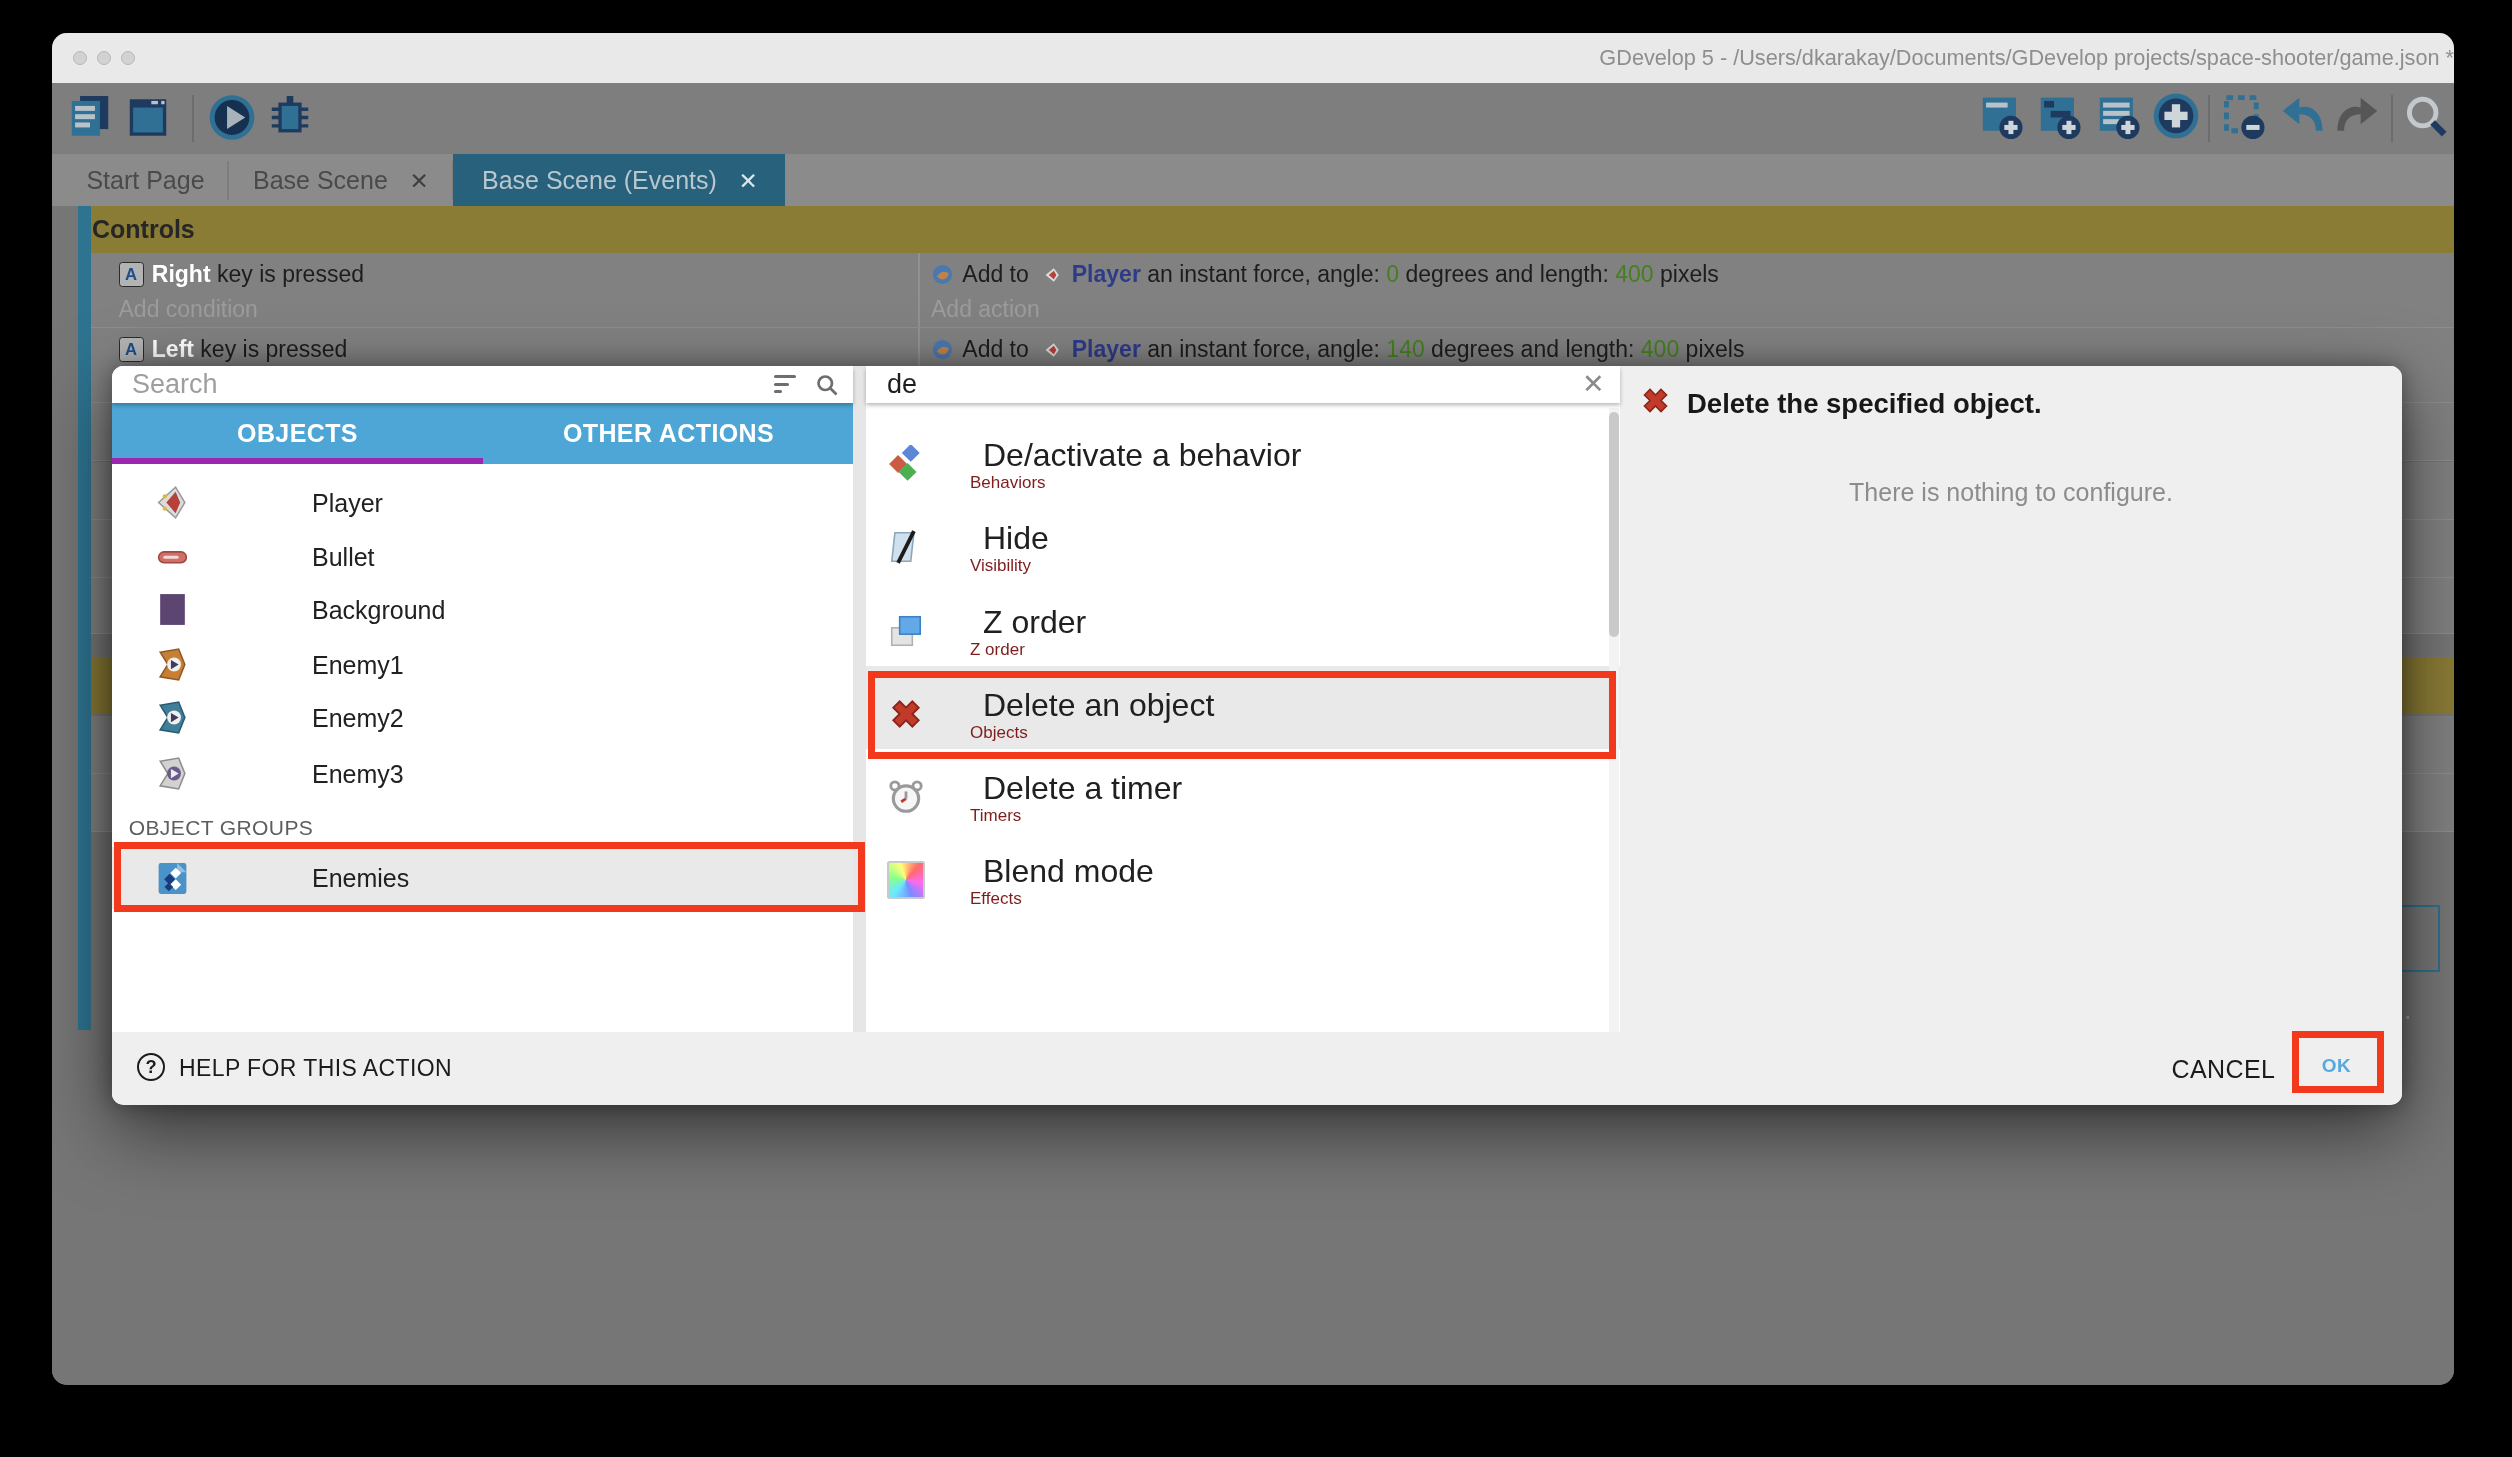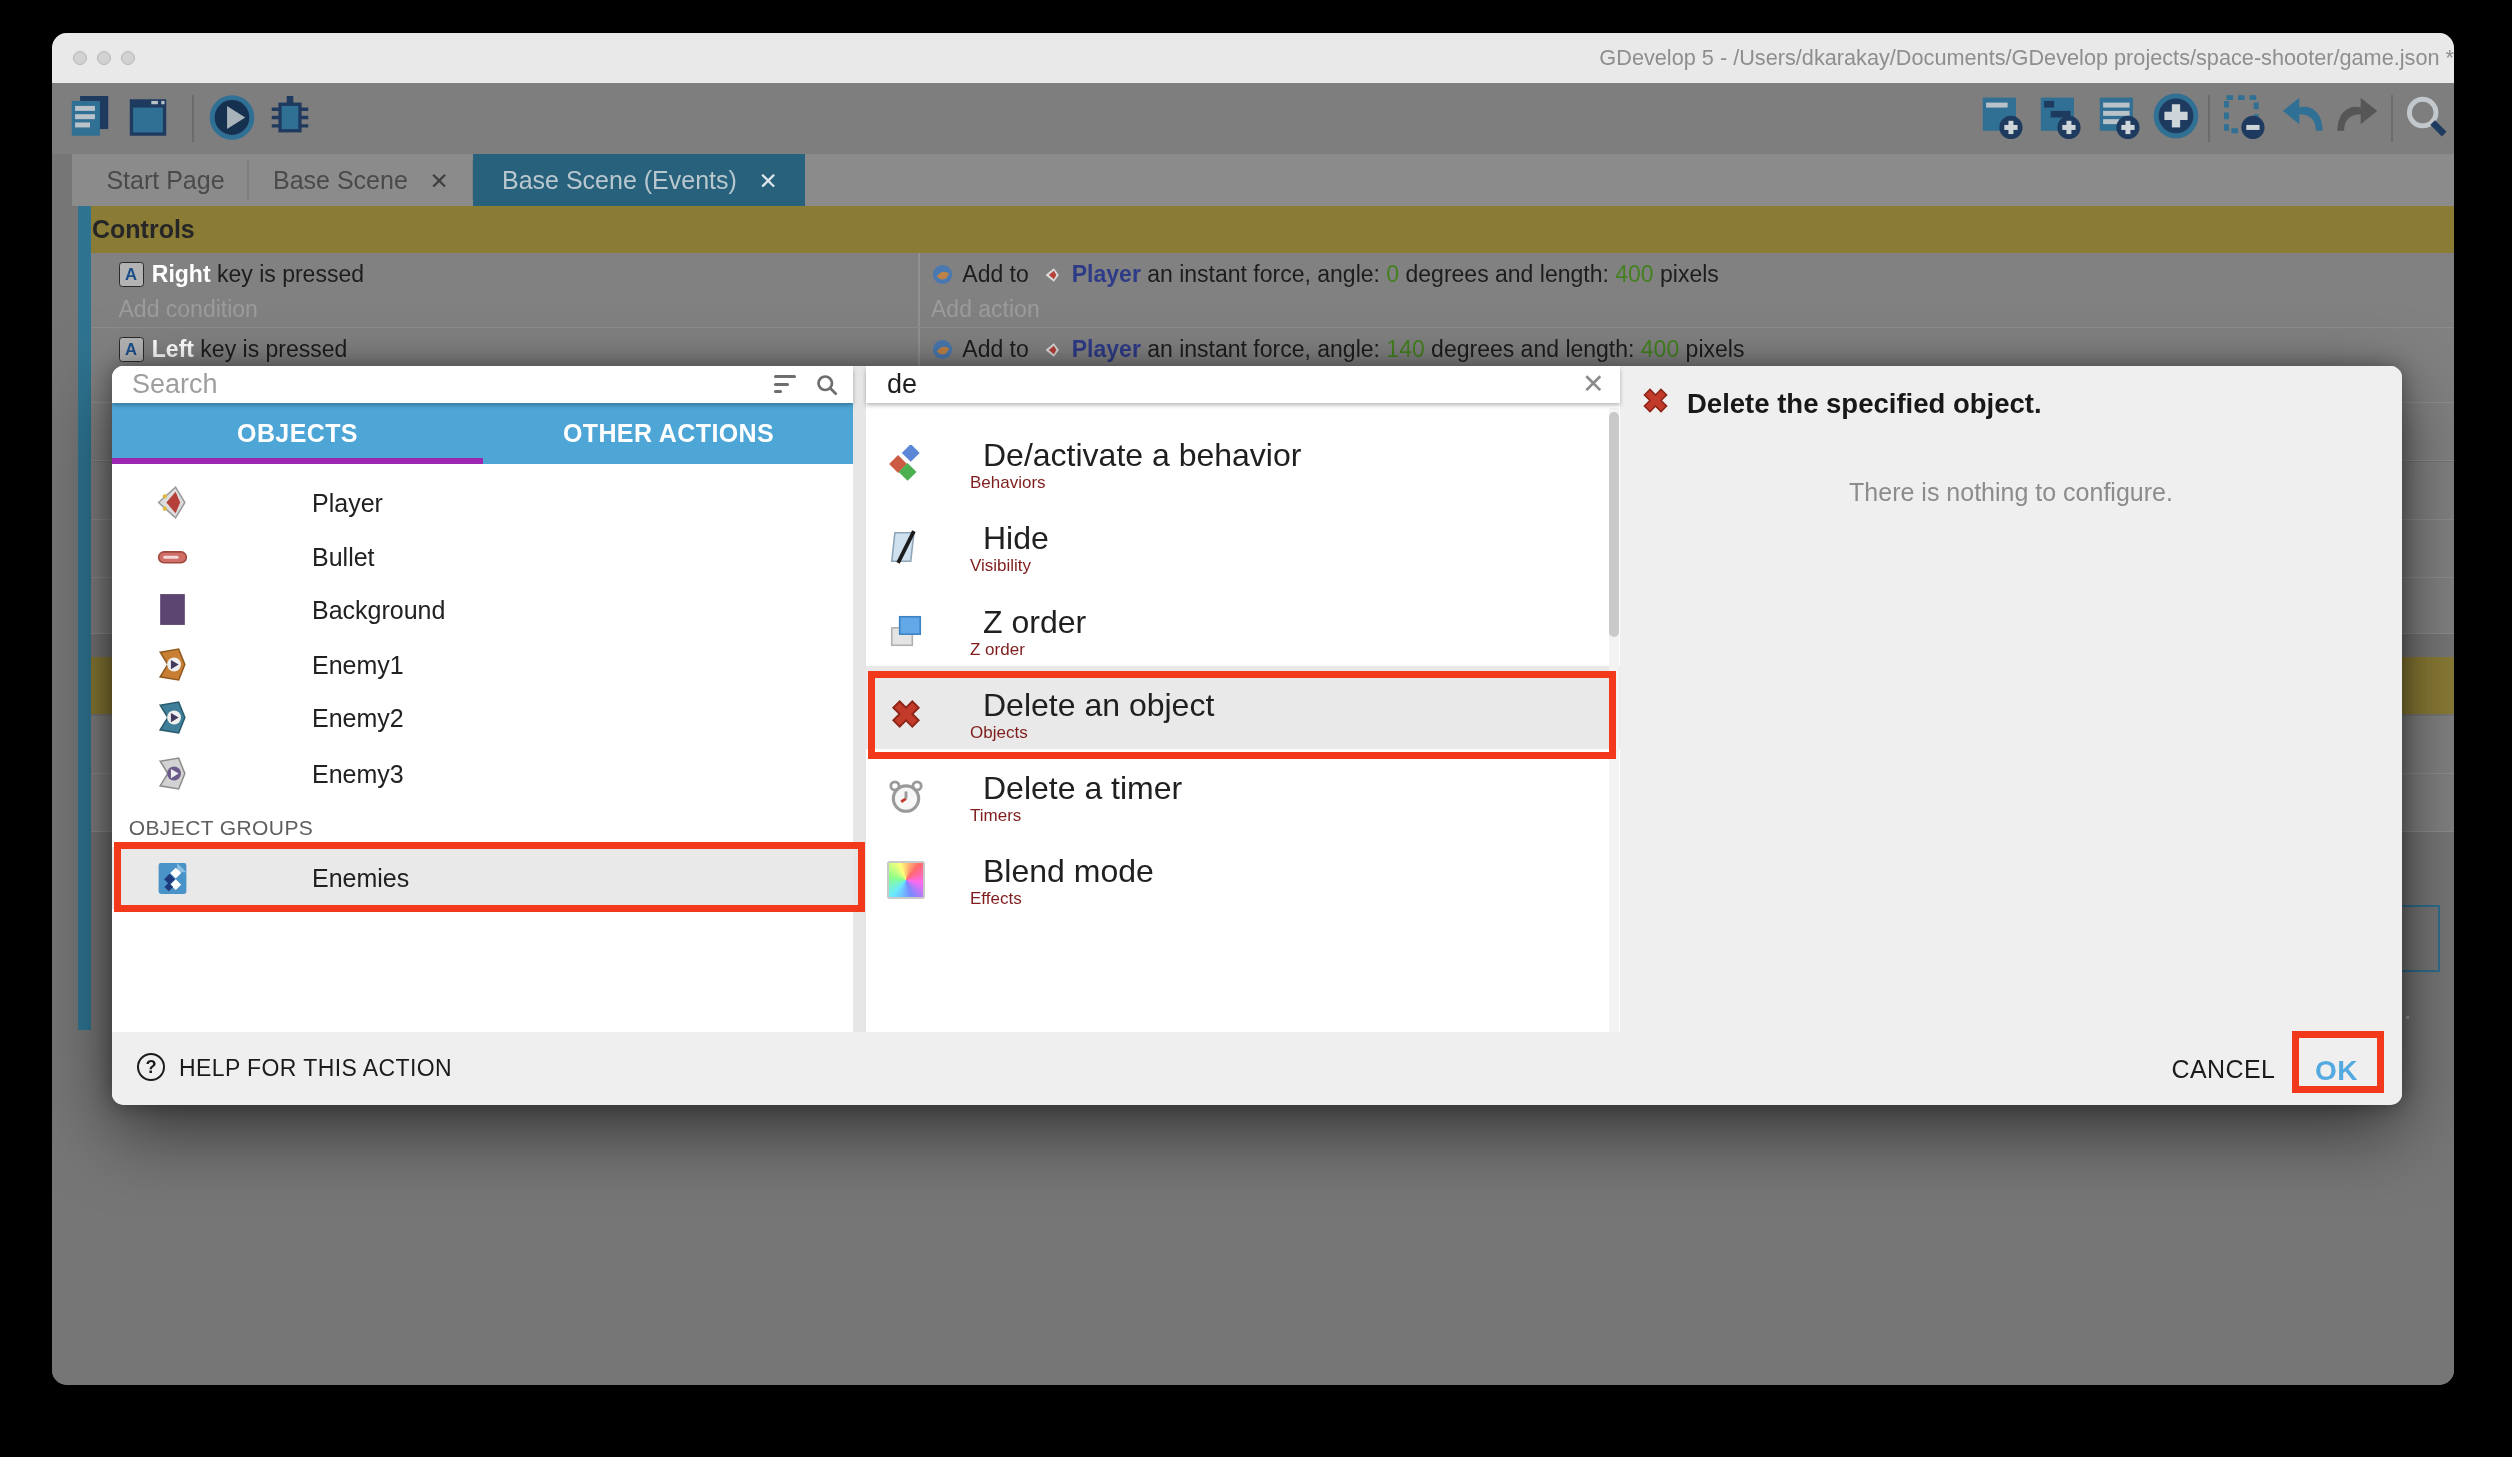--- a/index.html
+++ b/index.html
@@ -9,21 +9,21 @@
   
   .window{position:absolute;left:52px;top:33px;width:2402px;height:1352px;border-radius:15px;
           overflow:hidden;background:#767676;}
   .titlebar{position:absolute;left:0;top:0;width:100%;height:50px;background:#e9e9e9;border-bottom:0.8px solid #cfcfcf;}
   .traffic{position:absolute;top:18.3px;width:14px;height:14px;border-radius:50%;background:#d2d2d2;border:0.8px solid #b7b7b7;box-sizing:border-box;}
   .wtitle{position:absolute;left:0;top:0;width:100%;height:50px;line-height:50px;text-align:right;
           color:#8e8e8e;font-size:21.7px;white-space:nowrap;}
   .toolbar{position:absolute;left:0;top:50px;width:100%;height:71px;background:#7e7e7e;}
   .tbtn{position:absolute;top:8.3px;width:50px;height:53px;}
   .tsep{position:absolute;top:11.7px;width:1.7px;height:47px;background:#6c6c6c;}
-  .tabbar{position:absolute;left:0;top:121px;width:100%;height:52px;background:#8b8b8b;margin-left:20px;}
+  .tabbar{position:absolute;left:0;top:121px;width:100%;height:52px;background:#8b8b8b;}
   .tab{position:absolute;top:0;height:52px;line-height:52px;font-size:25px;color:#4a4a4a;}
   .tab .x{color:#3f3f3f;font-size:23px;margin-left:21.7px;}
   .tab.active{background:#27617c;color:#b9c7cf;}
   .tab.active .x{color:#dfe6ea;}
   .tabdiv{position:absolute;top:6.7px;width:1.7px;height:39px;background:#7d7d7d;}
   
   .events{position:absolute;left:0;top:173px;right:0;bottom:0;background:#767676;}
   .estrip{position:absolute;left:26px;top:0;width:13.3px;height:824px;background:#2e7390;}
   .eband{position:absolute;left:39px;right:0;height:47px;background:#8a7b35;color:#262626;
          font-size:25px;font-weight:600;line-height:47px;padding-left:1px;box-sizing:border-box;}
@@ -407,21 +407,21 @@
             <path d="M4 8 L8 4 L12 8 L16 4 L20 8 L16 12 L20 16 L16 20 L12 16 L8 20 L4 16 L8 12 Z" fill="#c23b2a" stroke="#8e2418" stroke-width="1.2"></path>
           </svg>
         <div class="abs" style="left:67px;top:21.7px;font-size:27.5px;font-weight:bold;color:#181818">Delete the specified object.</div>
         <div class="abs" style="left:0;top:112px;width:100%;text-align:center;font-size:25px;color:#8c8c8c">There is nothing to configure.</div>
       </div>
 
       <div class="footer">
         <div class="helpicn">?</div>
         <div class="flabel" style="left:67px;top:23px">HELP FOR THIS ACTION</div>
         <div class="flabel" style="left:2049px;top:22.5px;width:125px;text-align:center;font-size:25px">CANCEL</div>
-        <div class="flabel" style="left:2187px;top:22.5px;width:75px;text-align:center;font-size:28px;color:#54a9e0;font-weight:600">OK</div>
+        <div class="flabel" style="left:2187px;top:22.5px;width:75px;text-align:center;font-size:19px;color:#54a9e0;font-weight:600">OK</div>
       </div>
 
       <div class="annot" style="left:1.7px;top:476px;width:751px;height:70px"></div>
       <div class="annot" style="left:756px;top:305px;width:748px;height:88px"></div>
       <div class="annot" style="left:2180px;top:665px;width:92px;height:62px"></div>
     </div>
 
   </div>
 </div>
 

